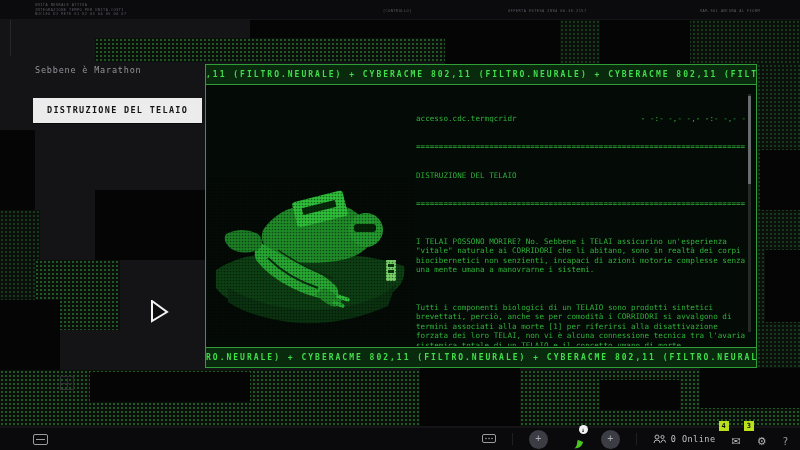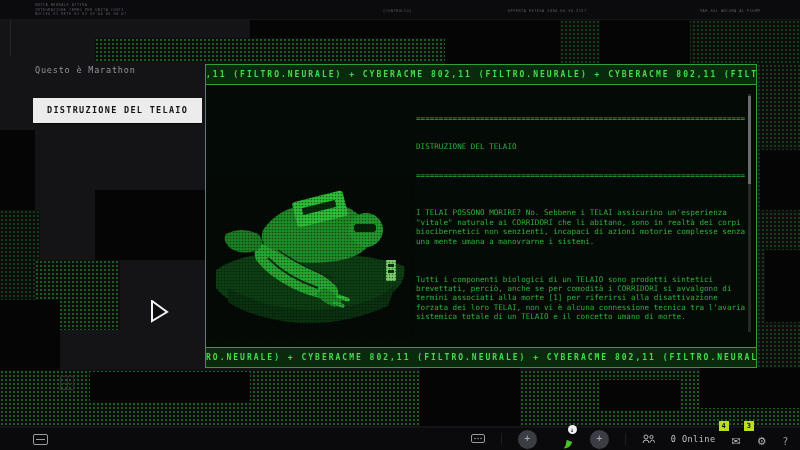--- a/index.html
+++ b/index.html
@@ -122,21 +122,21 @@
 
   .slot-circle {
     width:19px; height:19px; border-radius:50%; background:#3c3c44;
     color:#a9adb3; font-size:10px; text-align:center; line-height:18px; cursor:pointer;
   }
   .emblem { position:relative; width:21px; height:21px; cursor:pointer; }
   .emblem-badge {
     position:absolute; top:-4px; right:-3px; width:9px; height:9px; border-radius:50%;
     background:#f2f2f2; color:#111; font-size:6px; line-height:9px; text-align:center; font-weight:bold;
   }
-  .online-group { display:flex; align-items:center; gap:16px; cursor:pointer; }
+  .online-group { display:flex; align-items:center; gap:5px; cursor:pointer; }
   .online-label { font-size:8.5px; color:#c3c3c3; letter-spacing:0.5px; }
 
   .badged { position:relative; cursor:pointer; }
   .badge {
     position:absolute; top:-9px; left:-13px; min-width:10px; height:10px; padding:0 1px;
     background:#b9e019; color:#101010; font-size:7px; font-weight:bold;
     line-height:10px; text-align:center;
   }
   .glyph { font-family:"DejaVu Sans", sans-serif; font-size:11px; color:#b3b3b8; }
   .help-glyph { font-size:10px; color:#9a9aa0; }
@@ -174,21 +174,21 @@
   <div class="micro micro-left">
     <div>UNITA NEURALE ATTIVA</div>
     <div>INTEGRAZIONE TEMPO PER UNITA.COSTI</div>
     <div>NUCLEO DI RETE 01 02 03 04 05 06 07</div>
   </div>
   <div class="micro micro-mid">[CONTROLLO]</div>
   <div class="micro micro-right">OFFERTA ESTESA 2894 06.30.2157</div>
   <div class="micro micro-far">VAR.SOL ANCORA AL FIORM</div>
 </div>
 
-<div class="subtitle">Questo è Marathon</div>
+<div class="subtitle">Sebbene è Marathon</div>
 <div class="title-box">DISTRUZIONE DEL TELAIO</div>
 
 <div class="terminal">
   <div class="strip top">,11 (FILTRO.NEURALE)  +  CYBERACME 802,11 (FILTRO.NEURALE)  +  CYBERACME 802,11 (FILTRO.NEURALE)  +  CYBERA</div>
   <div class="strip bottom">RO.NEURALE)  +  CYBERACME 802,11 (FILTRO.NEURALE)  +  CYBERACME 802,11 (FILTRO.NEURALE)  +  CYBERACME 8</div>
 
   <div class="term-body">
 
     <svg class="term-art" viewBox="0 0 206 218" xmlns="http://www.w3.org/2000/svg">
       <defs>
@@ -220,20 +220,24 @@
       <rect x="180" y="126" width="6" height="3" fill="#0b3a10"></rect>
       <rect x="180" y="132" width="6" height="3" fill="#0b3a10"></rect>
 
       <path d="M60 120 Q80 140 110 150" stroke="#0a3110" stroke-width="2" fill="none"></path>
       <path d="M70 112 Q95 130 125 140" stroke="#0a3110" stroke-width="1.5" fill="none"></path>
 
       <rect x="0" y="40" width="206" height="160" fill="url(#ht)" opacity="0.5"></rect>
     </svg>
 
     <div class="term-text">
+      <div class="tline">
+        <span>accesso.cdc.termqcridr</span>
+        <span>- -:- -,- -,- -:- -,- -</span>
+      </div>
       <div class="tdivider">========================================================================</div>
       <div>DISTRUZIONE DEL TELAIO</div>
       <div class="tdivider" style="margin-bottom:9.45px;">========================================================================</div>
       <div class="tpara">I TELAI POSSONO MORIRE? No. Sebbene i TELAI assicurino un'esperienza "vitale" naturale ai CORRIDORI che li abitano, sono in realtà dei corpi biocibernetici non senzienti, incapaci di azioni motorie complesse senza una mente umana a manovrarne i sistemi.</div>
       <div class="tpara">Tutti i componenti biologici di un TELAIO sono prodotti sintetici brevettati, perciò, anche se per comodità i CORRIDORI si avvalgono di termini associati alla morte [1] per riferirsi alla disattivazione forzata dei loro TELAI, non vi è alcuna connessione tecnica tra l'avaria sistemica totale di un TELAIO e il concetto umano di morte.</div>
       
       
     </div>
 
     <div class="term-scrollbar">

